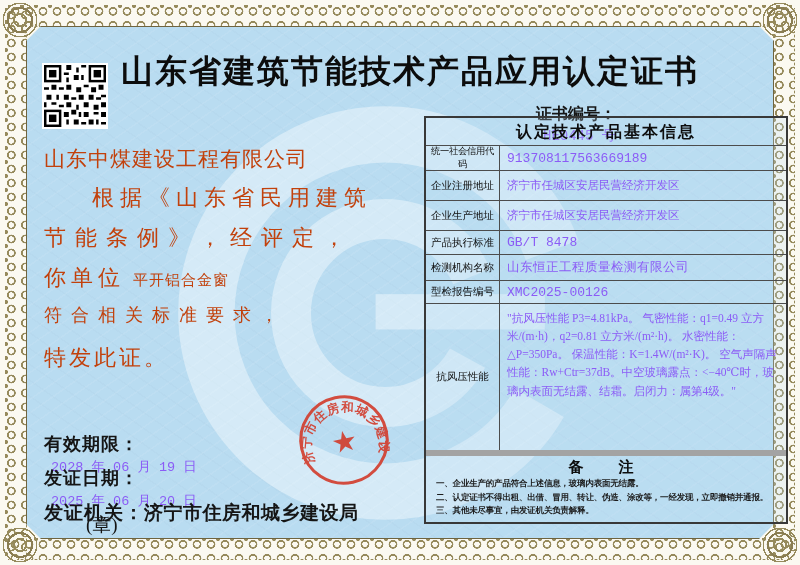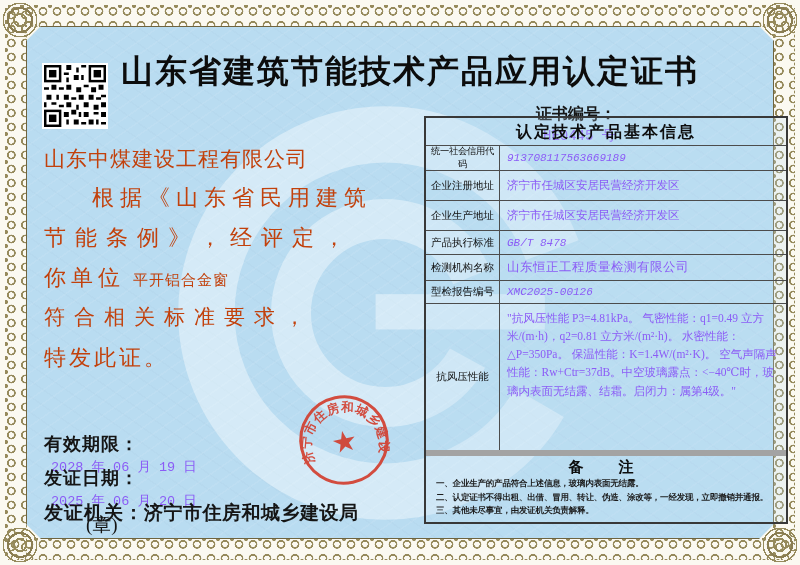--- a/index.html
+++ b/index.html
@@ -53,21 +53,21 @@
   .certno .lab{font-weight:bold;font-size:16px;}
   .certno .val{font-family:"Liberation Mono","DejaVu Sans Mono",monospace;font-size:14px;}
 
   
   .t{position:absolute;white-space:nowrap;color:#c2410c;}
   .company{left:44px;top:145px;font-size:21px;letter-spacing:1px;}
   .l-genju{left:92px;top:183px;font-size:22px;letter-spacing:6px;}
   .l-tiaoli{left:44px;top:223px;font-size:22px;letter-spacing:9px;}
   .l-danwei{left:44px;top:263px;font-size:22px;letter-spacing:5px;}
   .l-danwei .product{font-size:15px;letter-spacing:1px;margin-left:8px;}
-  .l-fuhe{left:44px;top:303px;font-size:21px;letter-spacing:9px;}
+  .l-fuhe{left:44px;top:303px;font-size:18px;letter-spacing:9px;}
   .l-tefa{left:44px;top:343px;font-size:22px;letter-spacing:3px;}
 
   .footrow{position:absolute;white-space:nowrap;margin-top:16px;}
   .footrow .lab{font-weight:bold;font-size:18px;letter-spacing:1px;}
   .footrow .val{font-family:"Liberation Mono","DejaVu Sans Mono",monospace;font-size:13.5px;}
   .fr-valid{left:44px;top:416px;}
   .fr-issue{left:44px;top:450px;}
   .fr-issue .sealnote{font-size:19px;margin-left:42px;font-family:"Liberation Serif",serif;}
   .fr-auth{left:44px;top:484px;}
   .fr-auth .lab{font-size:19px;}
@@ -80,21 +80,21 @@
     border:2px solid #383838;background:rgba(190,222,242,.25);}
   .itable .thead{height:27px;line-height:27px;text-align:center;font-weight:bold;
     font-size:16px;letter-spacing:2px;color:#0d0d0d;}
   .row{display:flex;border-top:1px solid #4c4c4c;box-sizing:border-box;}
   .lbl{width:74px;flex:0 0 74px;border-right:1px solid #4c4c4c;display:flex;align-items:center;justify-content:center;
     font-weight:normal;font-size:10.5px;color:#111;text-align:center;box-sizing:border-box;padding:1px;}
   .val{flex:1;display:flex;align-items:center;font-size:11.5px;padding:2px 7px;box-sizing:border-box;color:#8b5cf6;}
   .r-code{height:25px}.r-addr1{height:30px}.r-addr2{height:30px}
   .r-std{height:24px}.r-org{height:26px}.r-rep{height:23px}
   .r-code .lbl{font-size:9.3px;letter-spacing:-.3px;}
-  .r-code .val,.r-std .val,.r-rep .val{font-family:"Liberation Mono","DejaVu Sans Mono",monospace;font-size:11px;font-style:italic;}
+  .r-code .val,.r-std .val,.r-rep .val{font-family:"Liberation Mono","DejaVu Sans Mono",monospace;font-size:13px;}
   .r-org .val{font-size:12.5px;letter-spacing:.5px;}
   .r-perf{height:147px;}
   .r-perf .val{align-items:flex-start;white-space:normal;font-size:11.5px;line-height:1.58;padding:5px 7px;text-align:left;}
   .remarks{border-top:6px solid #a3a3a3;padding:2px 6px 4px 6px;}
   .remarks .rtitle{text-align:center;font-weight:bold;font-size:15px;letter-spacing:10px;color:#0d0d0d;}
   .remarks .rline{font-size:8.5px;font-weight:bold;letter-spacing:-.2px;white-space:nowrap;color:#1c1c1c;line-height:1.6;padding-left:4px;}
 </style>
 </head>
 <body>
 

